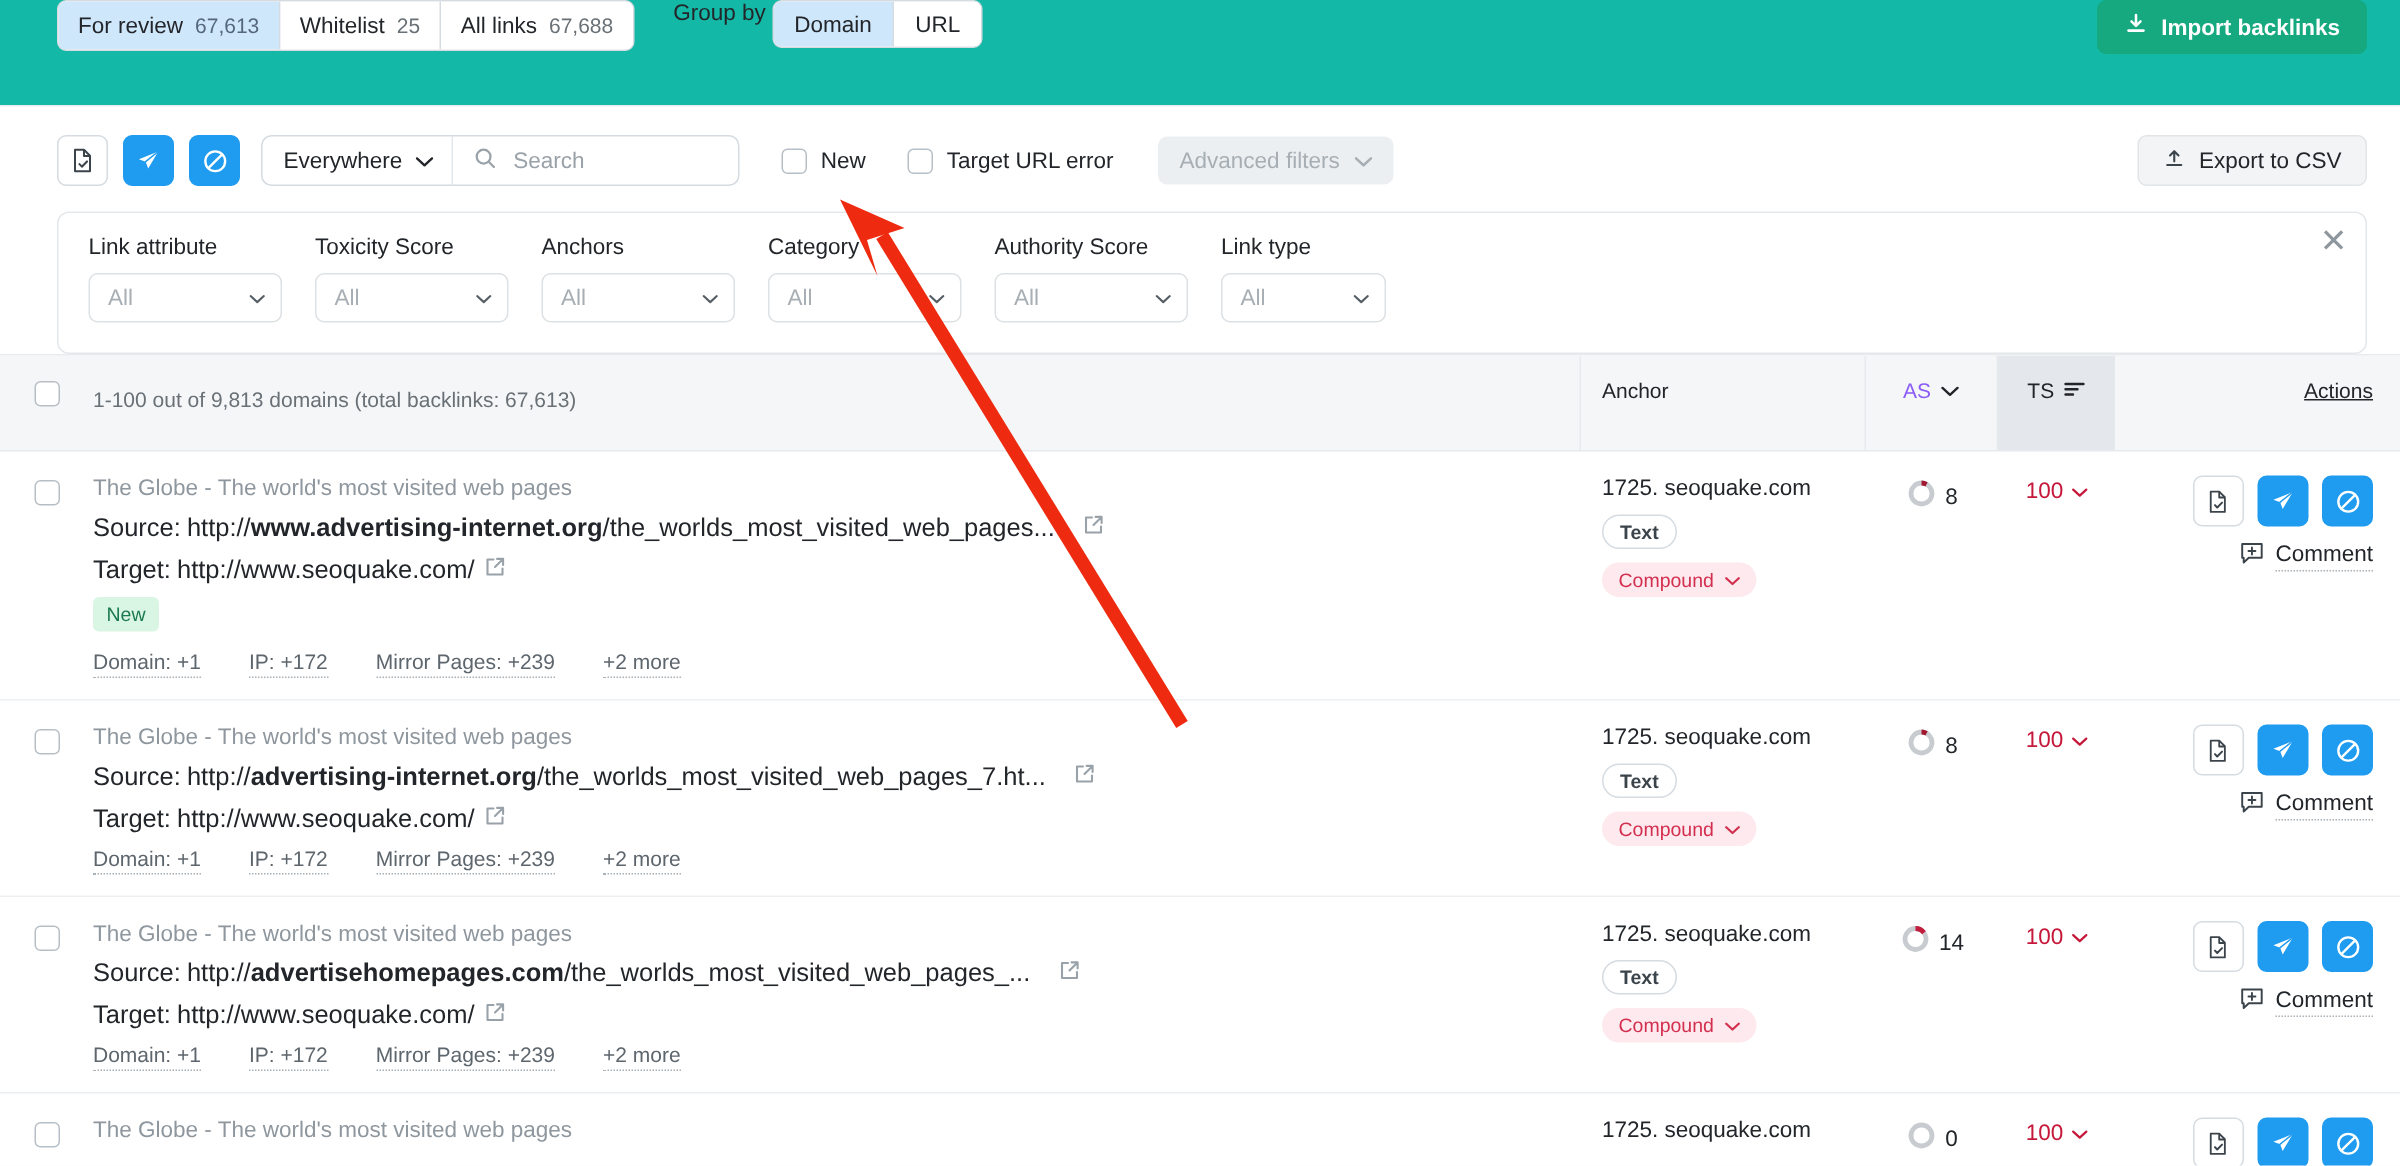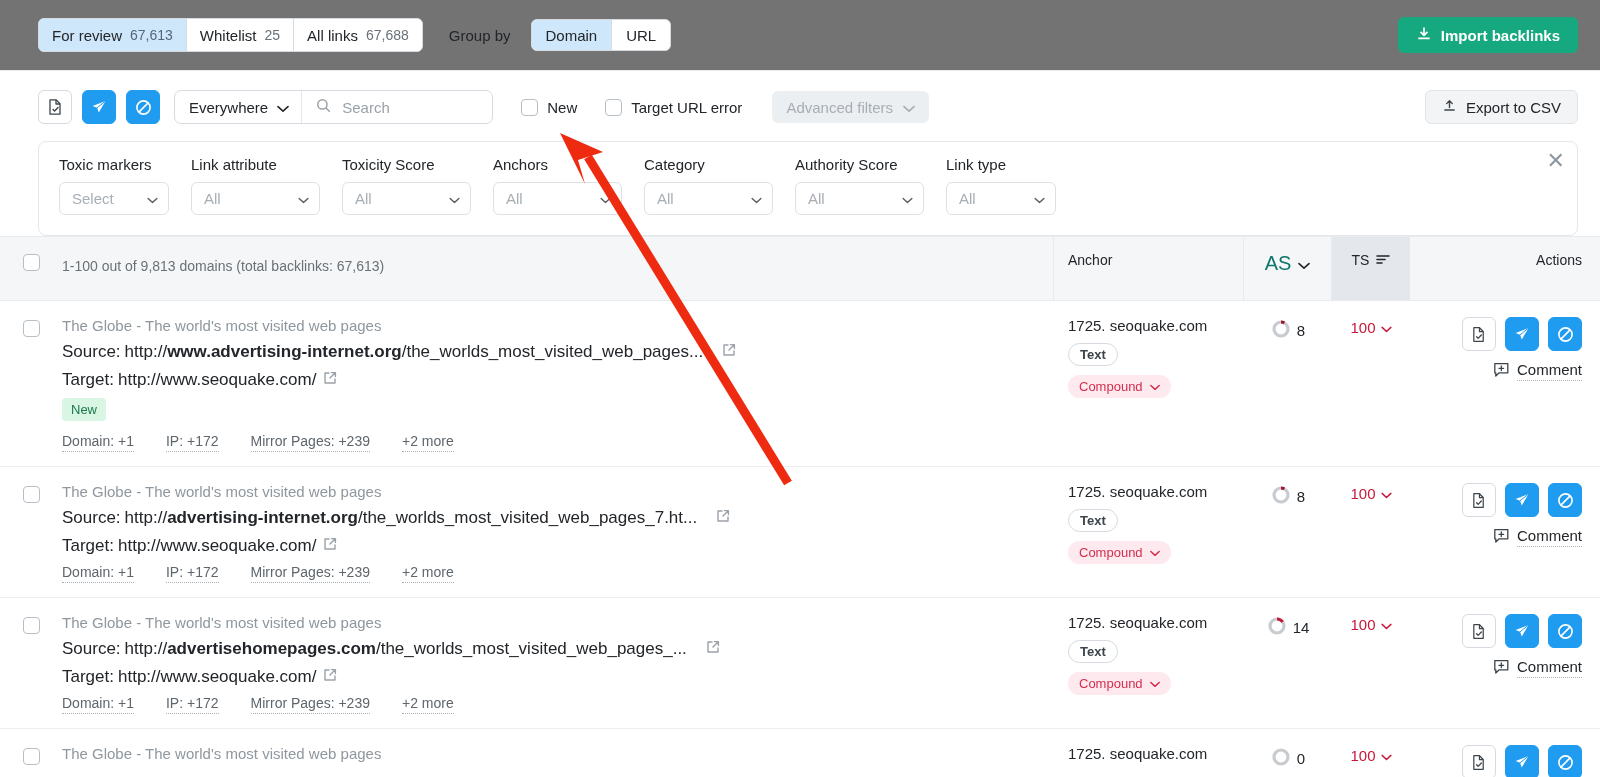--- a/index.html
+++ b/index.html
@@ -10,23 +10,23 @@
     font-family:"Liberation Sans", sans-serif;
     font-size:15px;
     color:#222529;
     overflow:hidden;
     position:relative;
   }
 
   
   .topbar {
     height:70px;
-    display:flex; align-items:center;
+    display:flex; align-items:flex-start;
     padding:0 22px 0 38px;
-    background:#737373;
+    background:#14b8a6;
   }
   .seg {
     display:flex; align-items:stretch;
     border:1px solid #d5dbe0;
     border-radius:6px;
     overflow:hidden;
     background:#fff;
     height:34px;
   }
   .seg-item {
@@ -38,21 +38,21 @@
     cursor:pointer;
     background:#fff;
     white-space:nowrap;
   }
   .seg-item:last-child { border-right:none; }
   .seg-item.active { background:#cfe7fb; }
   .seg-count { color:#697177; font-size:14px; }
   .seg-item.active .seg-count { color:#55677d; }
 
   .groupby-label {
-    margin-left:26px; margin-right:20px;
+    margin-left:26px; margin-right:4px;
     font-size:15px; color:#222529;
   }
   .seg2 { height:32px; }
   .seg2 .seg-item { padding:0 14px; }
 
   .import-btn {
     margin-left:auto;
     display:flex; align-items:center; gap:9px;
     background:#16a97f;
     color:#fff;
@@ -171,24 +171,24 @@
     background:#f5f6f8;
     border-bottom:1px solid #e8ebed;
     min-height:64px;
   }
   .th-check { width:62px; display:flex; align-items:flex-start; justify-content:center; padding-top:17px; }
   .th-main { flex:1; padding:14px 10px 12px 0; border-right:1px solid #e8ebed; }
   .th-title { font-size:14px; color:#222529; }
   .th-sub { font-size:14px; color:#697177; margin-top:7px; }
   .th-anchor { width:190px; padding:15px 0 0 14px; font-size:14px; color:#222529; border-right:1px solid #e8ebed; }
   .th-as { width:88px; padding:15px 0 0 0; display:flex; justify-content:center; gap:7px; align-items:flex-start;
-           font-size:20px; color:#0f766e; border-right:1px solid #e8ebed; }
+           font-size:14px; color:#8b5cf6; border-right:1px solid #e8ebed; }
   .th-ts { width:78px; background:#e4e7ec; padding:15px 0 0 0; display:flex; justify-content:center; gap:7px; align-items:flex-start;
            font-size:14px; color:#222529; }
-  .th-actions { width:190px; padding:15px 18px 0 0; text-align:right; font-size:14px; color:#222529; }
+  .th-actions { width:190px; padding:15px 18px 0 0; text-align:right; font-size:14px; color:#222529;text-decoration:underline; }
 
   .trow {
     display:flex; align-items:flex-start;
     border-bottom:1px solid #edf0f2;
     padding:16px 0 14px 0;
   }
   .td-check { width:62px; display:flex; justify-content:center; padding-top:3px; }
   .td-main { flex:1; padding-right:16px; }
   .r-title { font-size:15px; color:#8f979e; margin-bottom:8px; }
   .r-line { font-size:17px; color:#222529; margin-bottom:8px; display:flex; align-items:center; gap:7px; }
@@ -341,29 +341,20 @@
         </svg>
       </span>
       <span>Export to CSV</span>
     </button>
   </div>
 
   <div class="filtercard">
     <div class="close-x">✕</div>
     <div class="filter-row">
 
-      <div class="filter-col">
-        <div class="filter-col-label">Toxic markers</div>
-        <div class="select sel-w1">
-          <span>Select</span>
-          <span><svg width="11" height="7" viewBox="0 0 12 8" fill="none">
-                <path d="M1 1.6L6 6.2l5-4.6" stroke="#565e65" stroke-width="1.6" stroke-linecap="round" stroke-linejoin="round"></path>
-              </svg></span>
-        </div>
-      </div>
 
       <div class="filter-col">
         <div class="filter-col-label">Link attribute</div>
         <div class="select sel-w2">
           <span>All</span>
           <span><svg width="11" height="7" viewBox="0 0 12 8" fill="none">
                 <path d="M1 1.6L6 6.2l5-4.6" stroke="#565e65" stroke-width="1.6" stroke-linecap="round" stroke-linejoin="round"></path>
               </svg></span>
         </div>
       </div>

